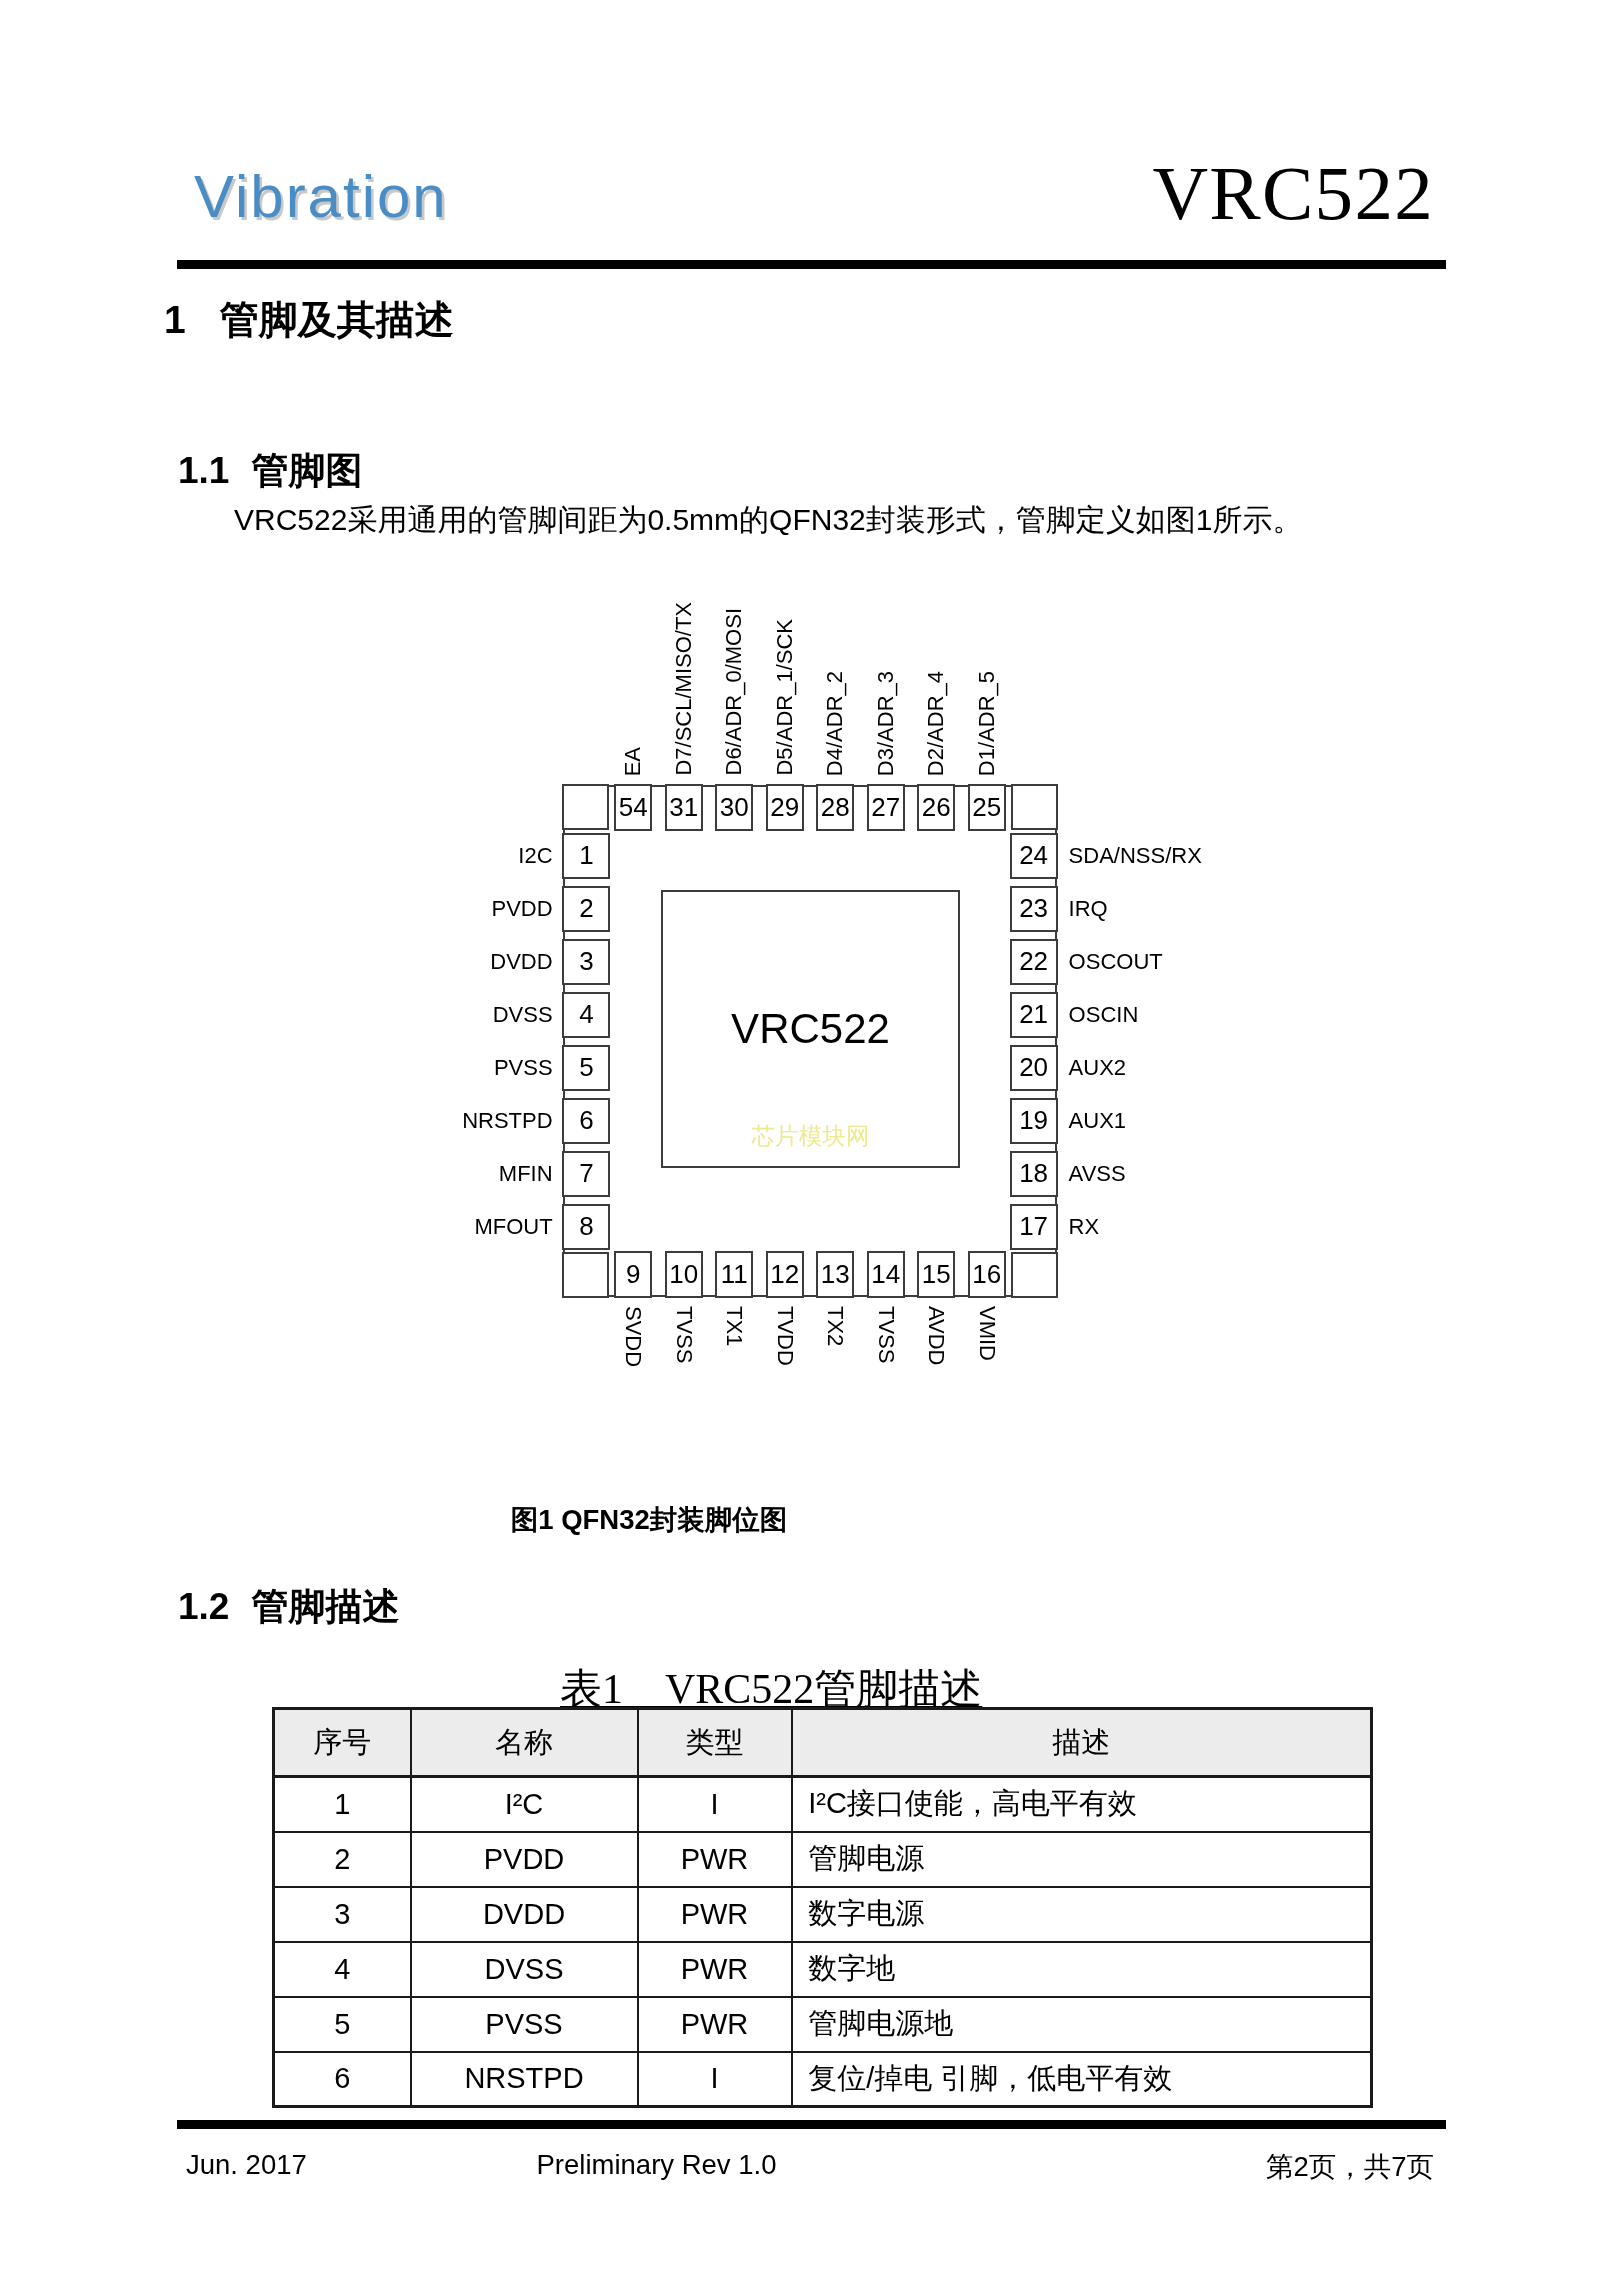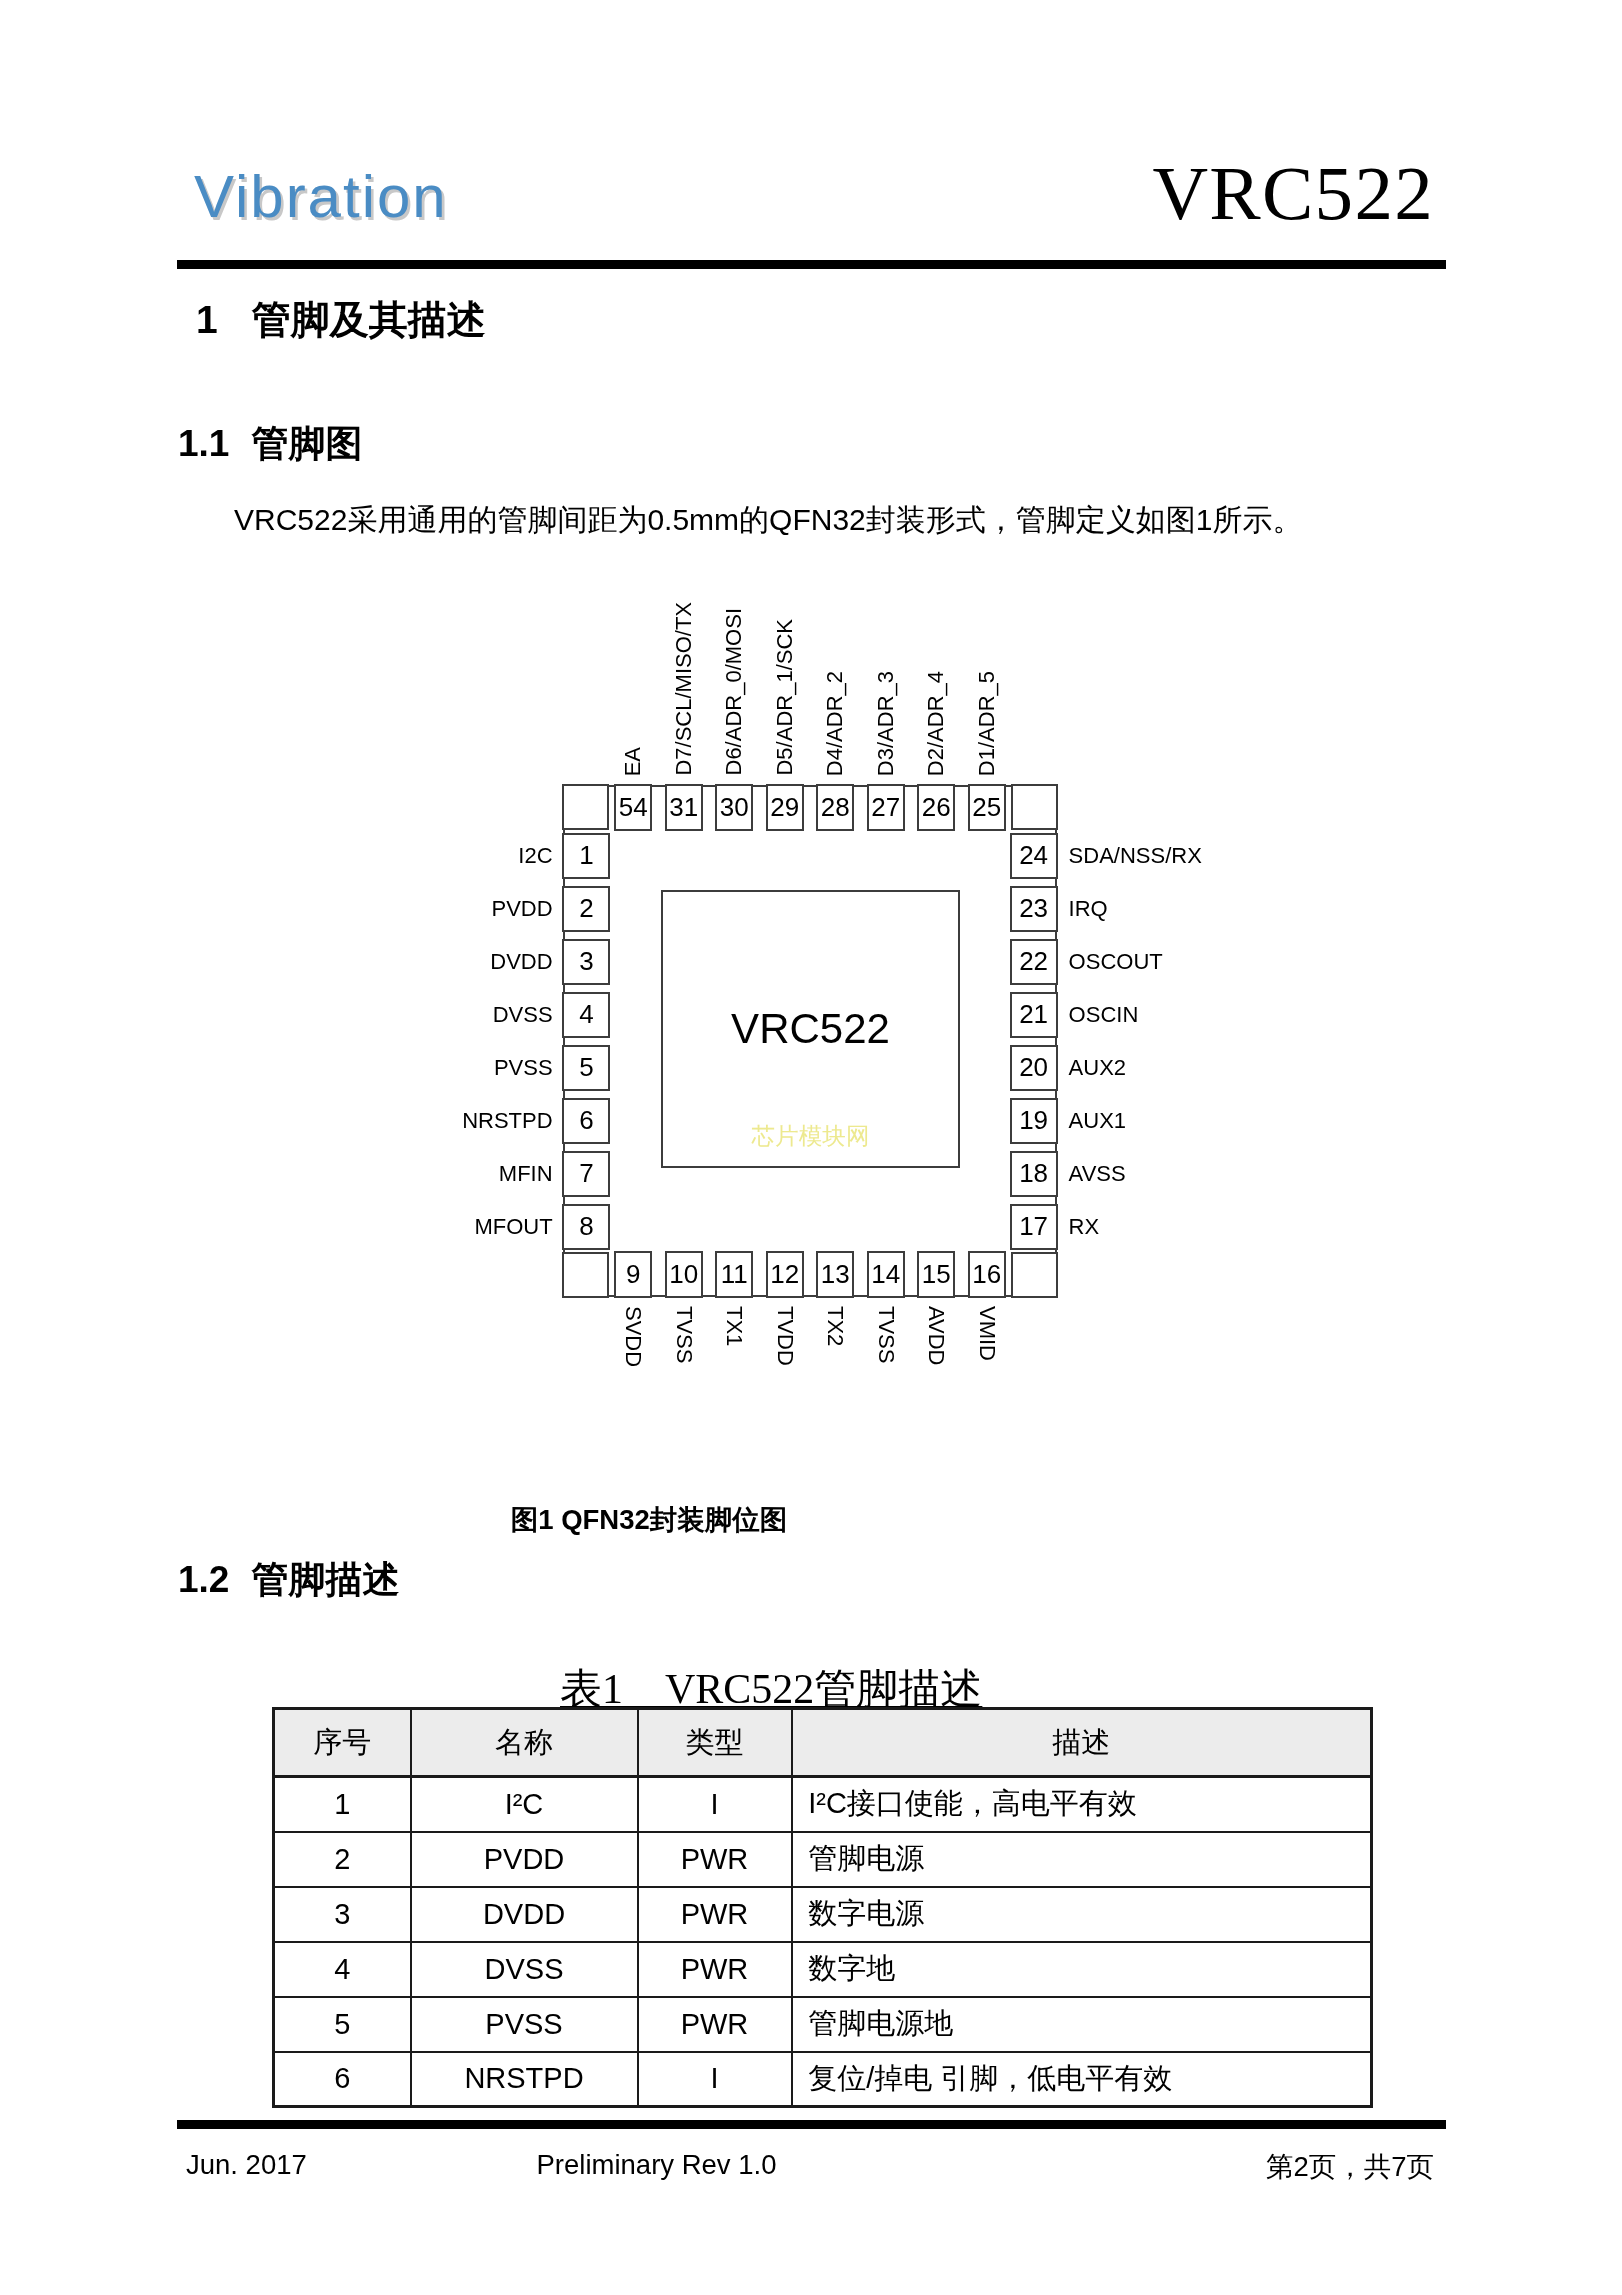--- a/index.html
+++ b/index.html
@@ -26,23 +26,23 @@
     position:absolute;right:188px;top:149px;
     font-family:"Liberation Serif","DejaVu Serif",serif;
     font-size:77px;font-weight:normal;letter-spacing:1.3px;
   }
   .rule{
     position:absolute;left:177px;width:1269px;height:9.2px;background:#000;
   }
   .rule.header-rule{top:260px;}
   .rule.footer-rule{top:2120px;}
   
-  .h1{position:absolute;left:196px;top:293px;font-size:39px;font-weight:bold;}
+  .h1{position:absolute;left:164px;top:293px;font-size:39px;font-weight:bold;}
   .h1 .sec-num{display:inline-block;margin-right:34px;}
-  .h2{position:absolute;left:178px;font-size:37px;font-weight:bold;}
+  .h2{position:absolute;left:178px;font-size:37px;font-weight:bold;margin-top:27px;}
   .h2 .sec-num{display:inline-block;margin-right:22px;}
   .h2.s11{top:419px;}
   .h2.s12{top:1555px;}
   .para{position:absolute;left:234px;top:500px;font-size:30px;}
   
   .package{
     position:absolute;left:563px;top:785px;width:494px;height:512px;
     border:2.6px solid var(--line);
   }
   .corner{position:absolute;width:47px;height:46px;border:2.6px solid var(--line);background:#fff;}

